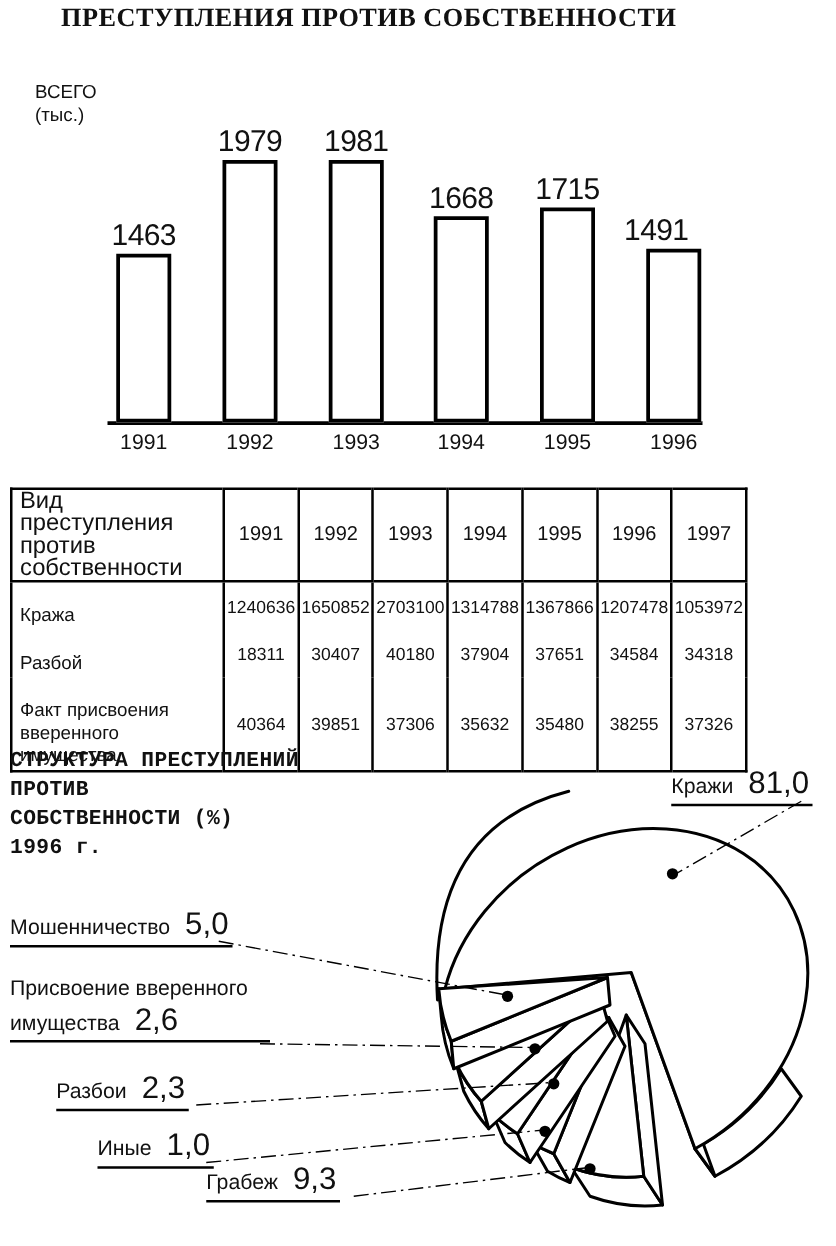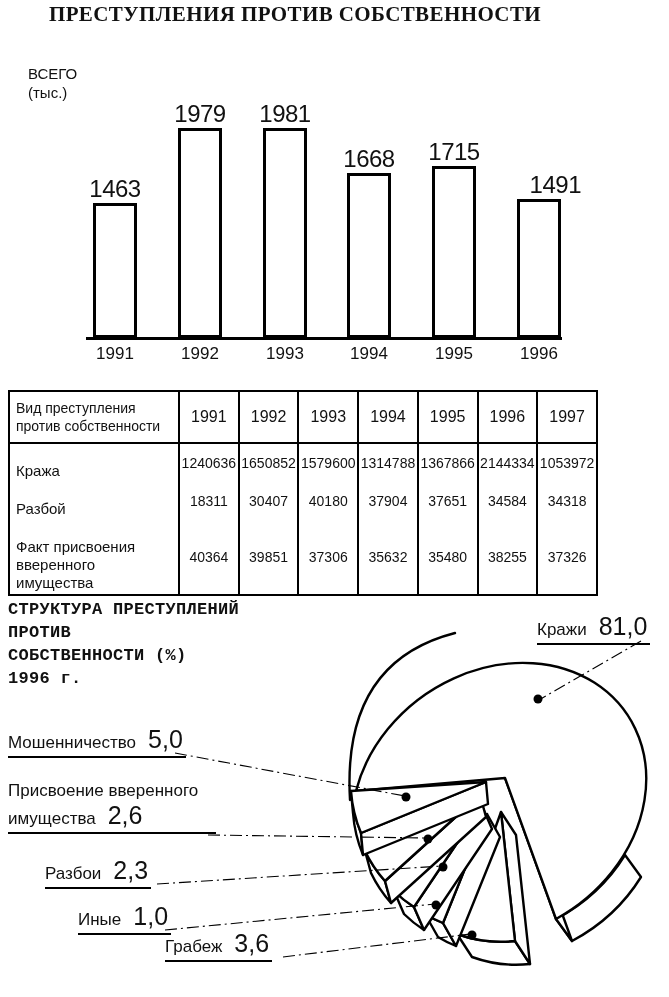--- a/index.html
+++ b/index.html
@@ -27,21 +27,21 @@
 
   
   #crime-table{
     position:absolute;left:8px;top:390px;width:590px;
     border-collapse:collapse;table-layout:fixed;
     border:2px solid #000;font-size:15px;
   }
   #crime-table th,#crime-table td{border-left:2px solid #000;padding:0;vertical-align:middle}
   #crime-table th:first-child,#crime-table td:first-child{border-left:none}
   #crime-table thead th{border-bottom:2px solid #000;height:50px;font-weight:normal;font-size:16px;text-align:center}
-  #crime-table thead th.rowhead{font-size:14px;text-align:left;padding-left:6px;white-space:pre-line;line-height:18px}
+  #crime-table thead th.rowhead{font-size:19px;text-align:left;padding-left:6px;white-space:pre-line;line-height:18px}
   #crime-table td.rowlabel{text-align:left;padding:18px 2px 2px 6px;font-size:15px;line-height:18px}
   #crime-table td.num{text-align:center;font-size:14px}
   #crime-table tr.r-short{height:31px}
   #crime-table tr.r-tall{height:46px}
 
   
   #pie-heading{
     left:8px;top:598px;
     font-family:Liberation Mono, monospace;
     font-weight:bold;font-size:17px;line-height:23px;
@@ -86,21 +86,21 @@
       <div class="bar" style="left: 263px; top: 128px; height: 210px;"></div>
       <div class="bar-value" style="left: 243px; top: 100px;">1981</div>
       <div class="x-tick" style="left: 243px;">1993</div>
       <div class="bar" style="left: 347px; top: 173px; height: 165px;"></div>
       <div class="bar-value" style="left: 327px; top: 145px;">1668</div>
       <div class="x-tick" style="left: 327px;">1994</div>
       <div class="bar" style="left: 432px; top: 166px; height: 172px;"></div>
       <div class="bar-value" style="left: 412px; top: 138px;">1715</div>
       <div class="x-tick" style="left: 412px;">1995</div>
       <div class="bar" style="left: 517px; top: 199px; height: 139px;"></div>
-      <div class="bar-value" style="left: 497px; top: 171px; text-align: right;">1491</div>
+      <div class="bar-value" style="left: 483px; top: 171px;">1491</div>
       <div class="x-tick" style="left: 497px;">1996</div>
     </div>
 </div>
 
 <table id="crime-table">
   <colgroup>
     <col style="width:170px">
       <col>
       <col>
       <col>
@@ -120,24 +120,24 @@
         <th>1995</th>
         <th>1996</th>
         <th>1997</th>
       </tr>
     </thead>
   <tbody id="table-body">
       <tr class="r-short">
         <td class="rowlabel">Кража</td>
         <td class="num">1240636</td>
         <td class="num">1650852</td>
-        <td class="num">1579600</td>
+        <td class="num">2703100</td>
         <td class="num">1314788</td>
         <td class="num">1367866</td>
-        <td class="num">2144334</td>
+        <td class="num">1207478</td>
         <td class="num">1053972</td>
       </tr>
       <tr class="r-short">
         <td class="rowlabel">Разбой</td>
         <td class="num">18311</td>
         <td class="num">30407</td>
         <td class="num">40180</td>
         <td class="num">37904</td>
         <td class="num">37651</td>
         <td class="num">34584</td>
@@ -213,14 +213,14 @@
 <div class="pie-label" id="pl-prisv">
   <span class="nm">Присвоение вверенного имущества</span><span class="num">2,6</span>
 </div>
 <div class="pie-label" id="pl-razboi">
   <span class="nm">Разбои</span><span class="num">2,3</span>
 </div>
 <div class="pie-label" id="pl-inye">
   <span class="nm">Иные</span><span class="num">1,0</span>
 </div>
 <div class="pie-label" id="pl-grab">
-  <span class="nm">Грабеж</span><span class="num">3,6</span>
+  <span class="nm">Грабеж</span><span class="num">9,3</span>
 </div>
 
 </body></html>

